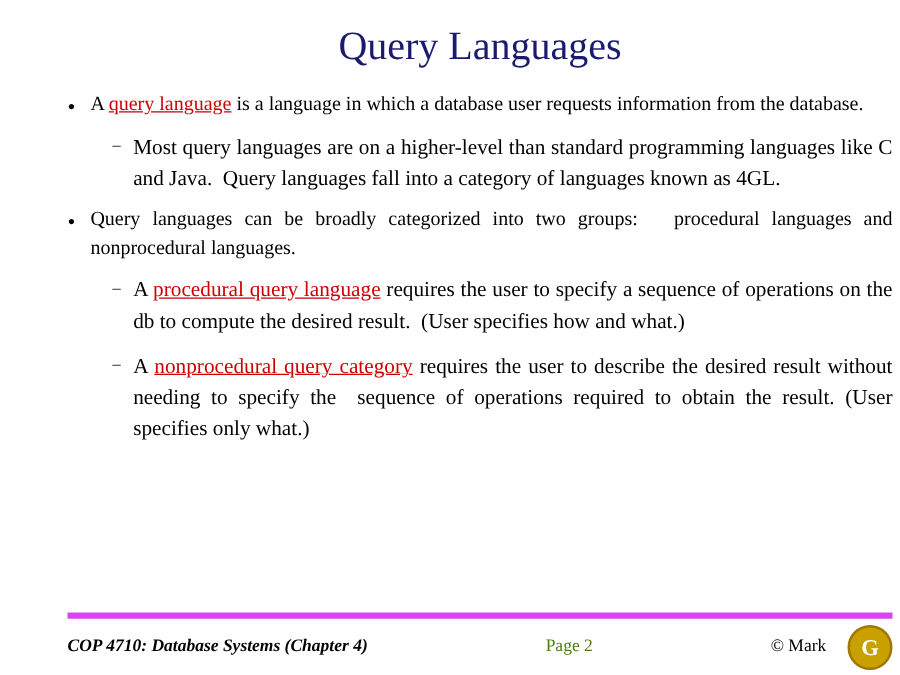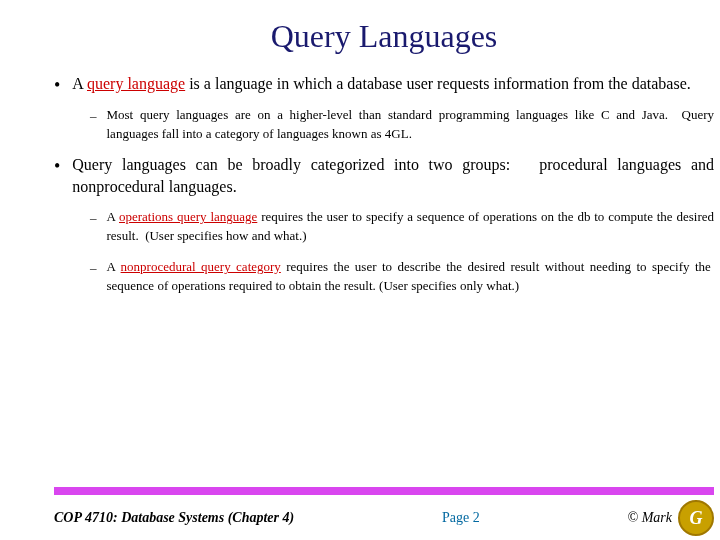--- a/index.html
+++ b/index.html
@@ -64,54 +64,53 @@
       margin-top: 2px;
     }
     .dash {
       font-size: 13px;
       color: #000;
       margin-right: 10px;
       margin-top: 2px;
       flex-shrink: 0;
     }
     .sub-text {
-      font-size: 13px;
+      font-size: 17px;
       color: #000;
       line-height: 1.45;
       text-align: justify;
     }
     .sub-text .highlight {
       color: #cc0000;
       text-decoration: underline;
     }
     .footer {
       display: flex;
       align-items: center;
       justify-content: space-between;
-      border-top: 8px solid #d946ef;
+      border-top: 5px solid #d946ef;
       padding: 5px 0 4px 0;
       margin-top: auto;
     }
     .footer-left {
       font-size: 14px;
       font-style: italic;
       font-weight: bold;
       color: #000;
     }
     .footer-center {
       font-size: 14px;
-      color: #0369a1;
+      color: #4d7c0f;
     }
     .footer-right {
       font-size: 14px;
       color: #000;
       display: flex;
       align-items: center;
-      gap: 6px;
-      font-style: italic;
+      gap: 17px;
     }
     .logo {
       width: 36px;
       height: 36px;
       background: #c8a000;
       border-radius: 50%;
       display: flex;
       align-items: center;
       justify-content: center;
       font-size: 18px;
@@ -145,21 +144,21 @@
     <div class="bullet-item">
       <span class="bullet">•</span>
       <span class="bullet-text">
         Query languages can be broadly categorized into two groups:&nbsp;&nbsp; procedural languages and nonprocedural languages.
       </span>
     </div>
 
     <div class="sub-item">
       <span class="dash">–</span>
       <span class="sub-text">
-        A <span class="highlight">operations query language</span> requires the user to specify a sequence of operations on the db to compute the desired result.&nbsp; (User specifies how and what.)
+        A <span class="highlight">procedural query language</span> requires the user to specify a sequence of operations on the db to compute the desired result.&nbsp; (User specifies how and what.)
       </span>
     </div>
 
     <div class="sub-item">
       <span class="dash">–</span>
       <span class="sub-text">
         A <span class="highlight">nonprocedural query category</span> requires the user to describe the desired result without needing to specify the&nbsp; sequence of operations required to obtain the result. (User specifies only what.)
       </span>
     </div>
 

